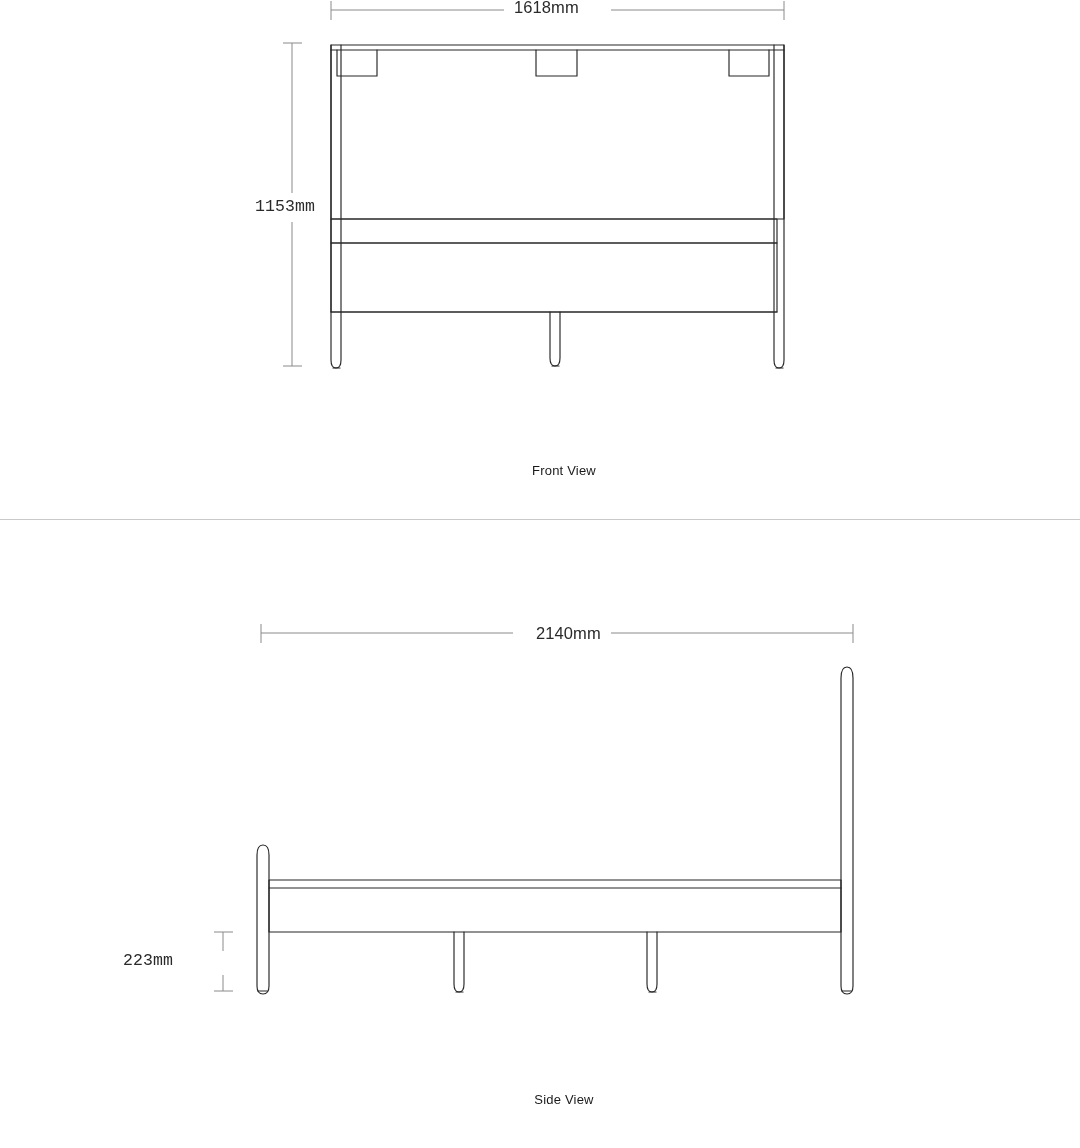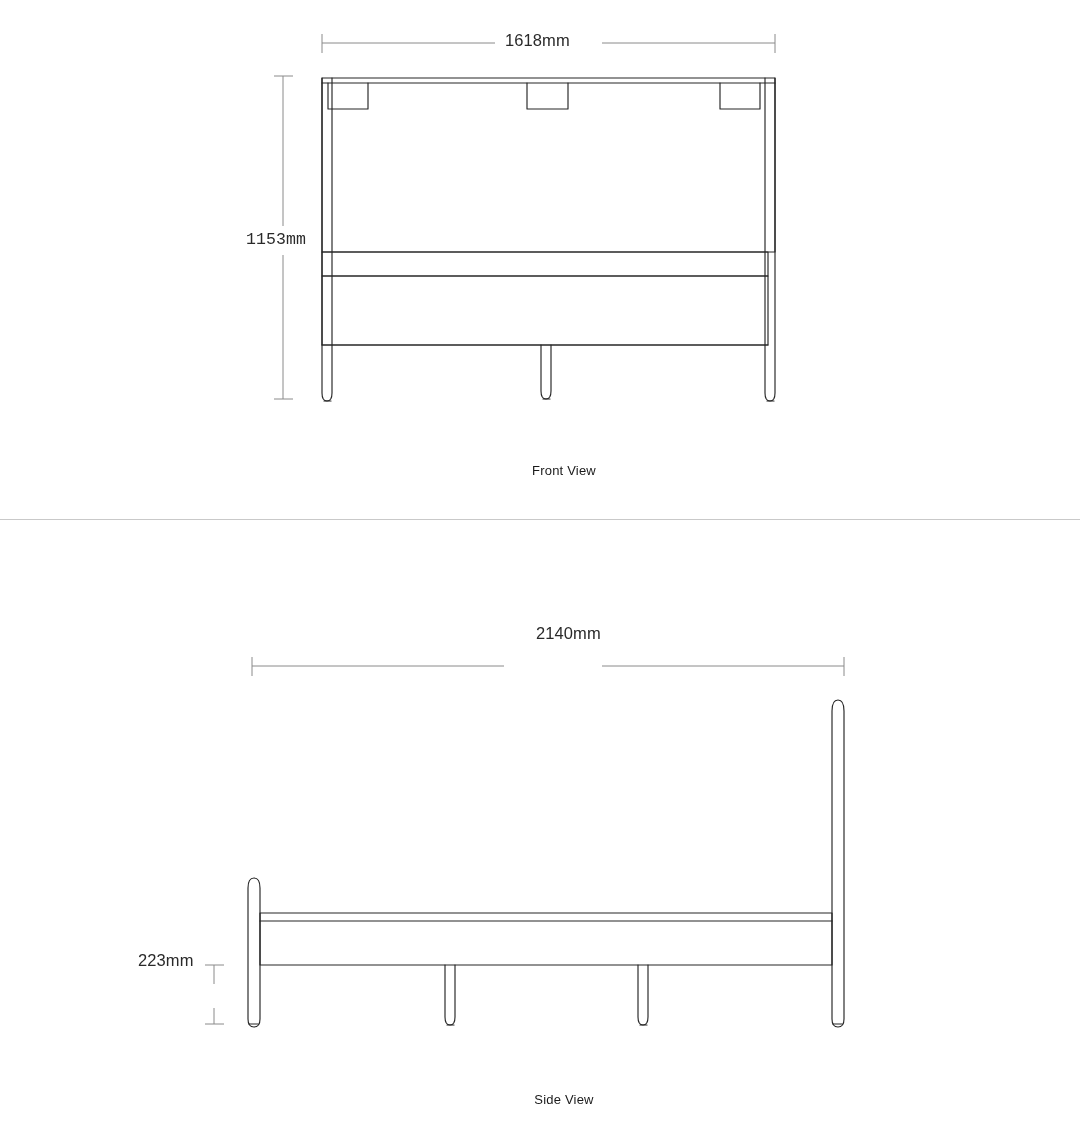--- a/index.html
+++ b/index.html
@@ -15,23 +15,22 @@
     overflow: hidden;
     position: relative;
   }
   .page {
     position: relative;
     width: 1080px;
     height: 1148px;
   }
   .view-panel {
     position: absolute;
-    left: 8px;
+    left: 17px;
     width: 1046px;
-    margin-top: 33px;
   }
   #front-view-panel { top: 0; height: 519px; }
   #side-view-panel  { top: 520px; height: 628px; }
 
   .panel-divider {
     position: absolute;
     left: 0;
     top: 519px;
     width: 1080px;
     height: 1px;
@@ -53,21 +52,21 @@
   .dim-label {
     position: absolute;
     font-size: 16.5px;
     color: #2a2a2a;
     white-space: nowrap;
     letter-spacing: 0.1px;
   }
   #front-width-label  { left: 497px;  top: -2px; }
   #front-height-label { left: 238px;  top: 197px; font-family: Liberation Mono, monospace; }
   #side-width-label   { left: 506px;  top: 624px; margin-left: 30px; }
-  #side-height-label  { left: 138px;  top: 951px; }
+  #side-height-label  { left: 123px;  top: 951px; font-family: Liberation Mono, monospace; }
 
   svg.drawing {
     position: absolute;
     left: 0;
     top: 0;
     display: block;
   }
   .obj-line {
     fill: none;
     stroke: #262626;

